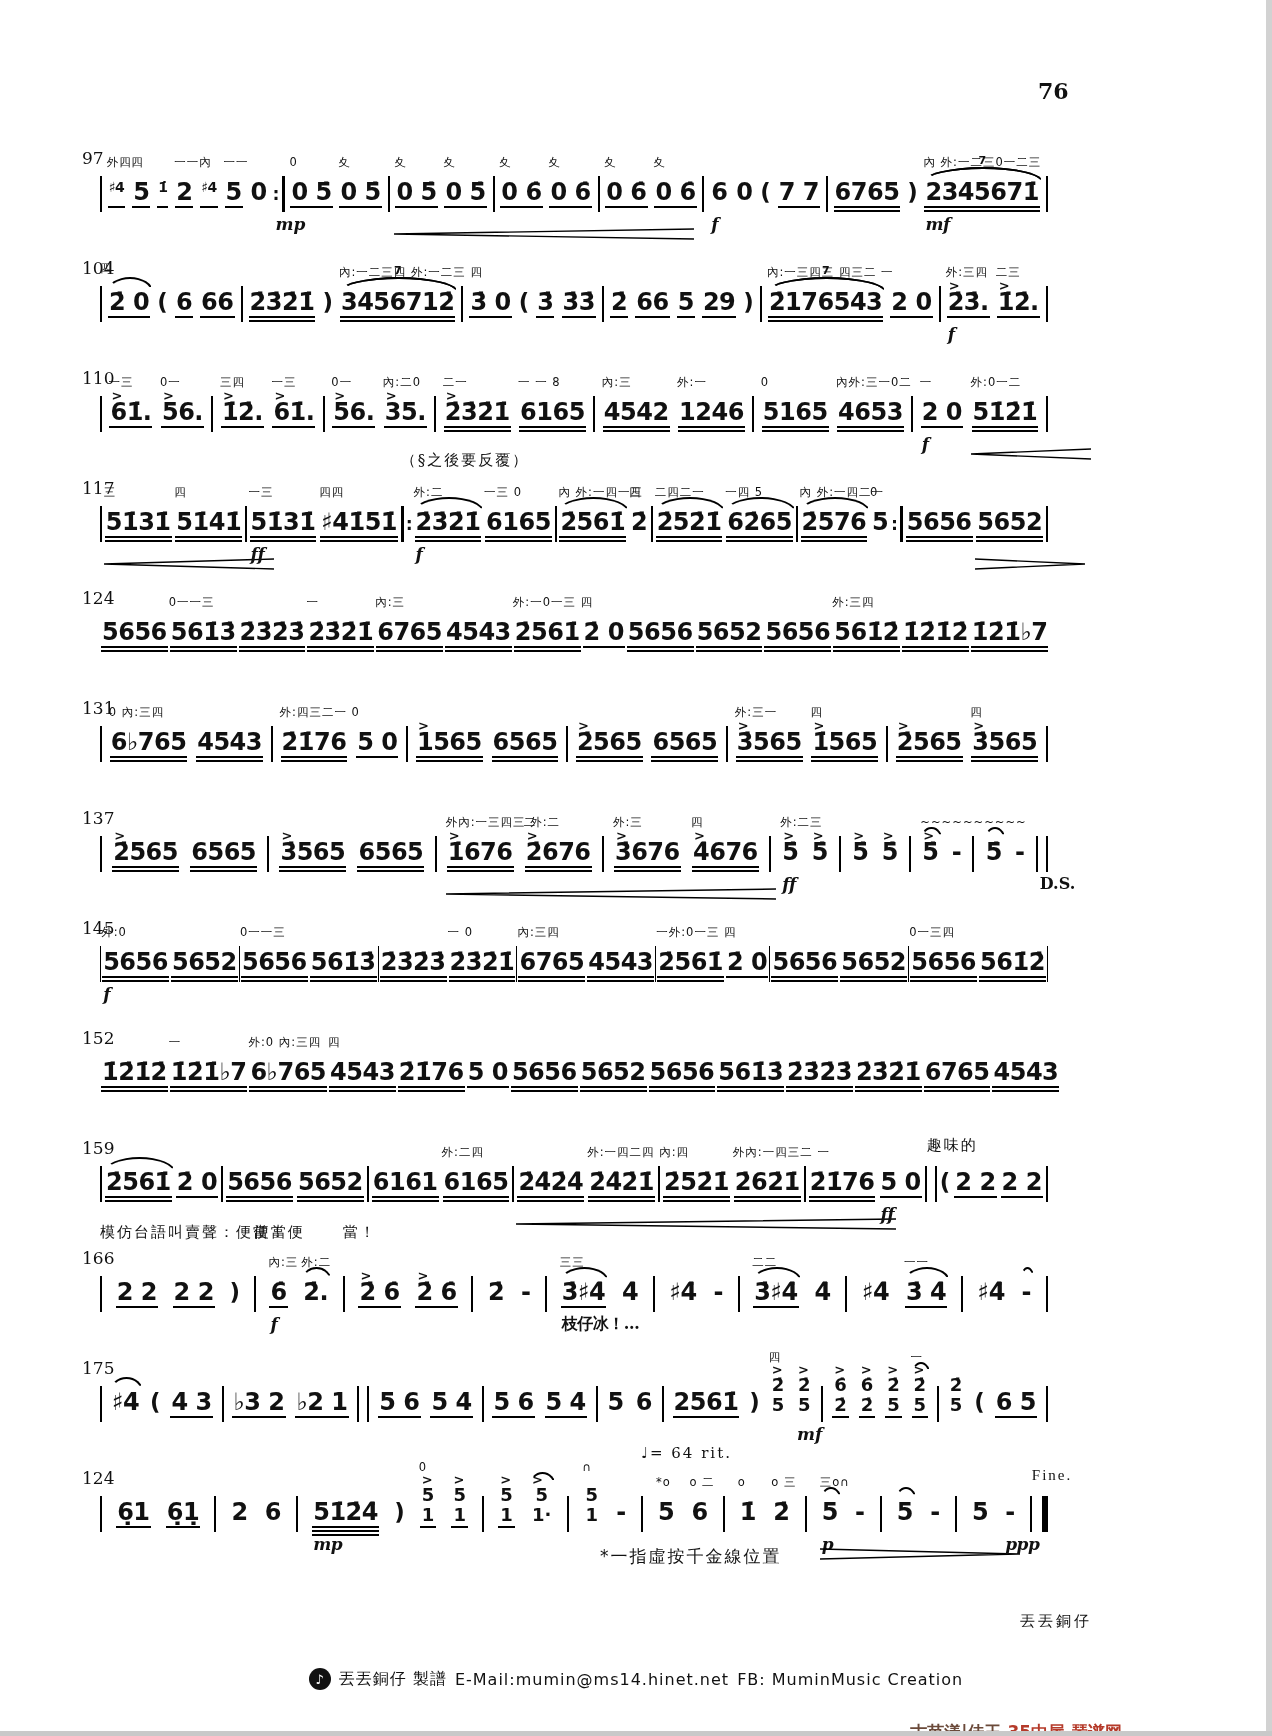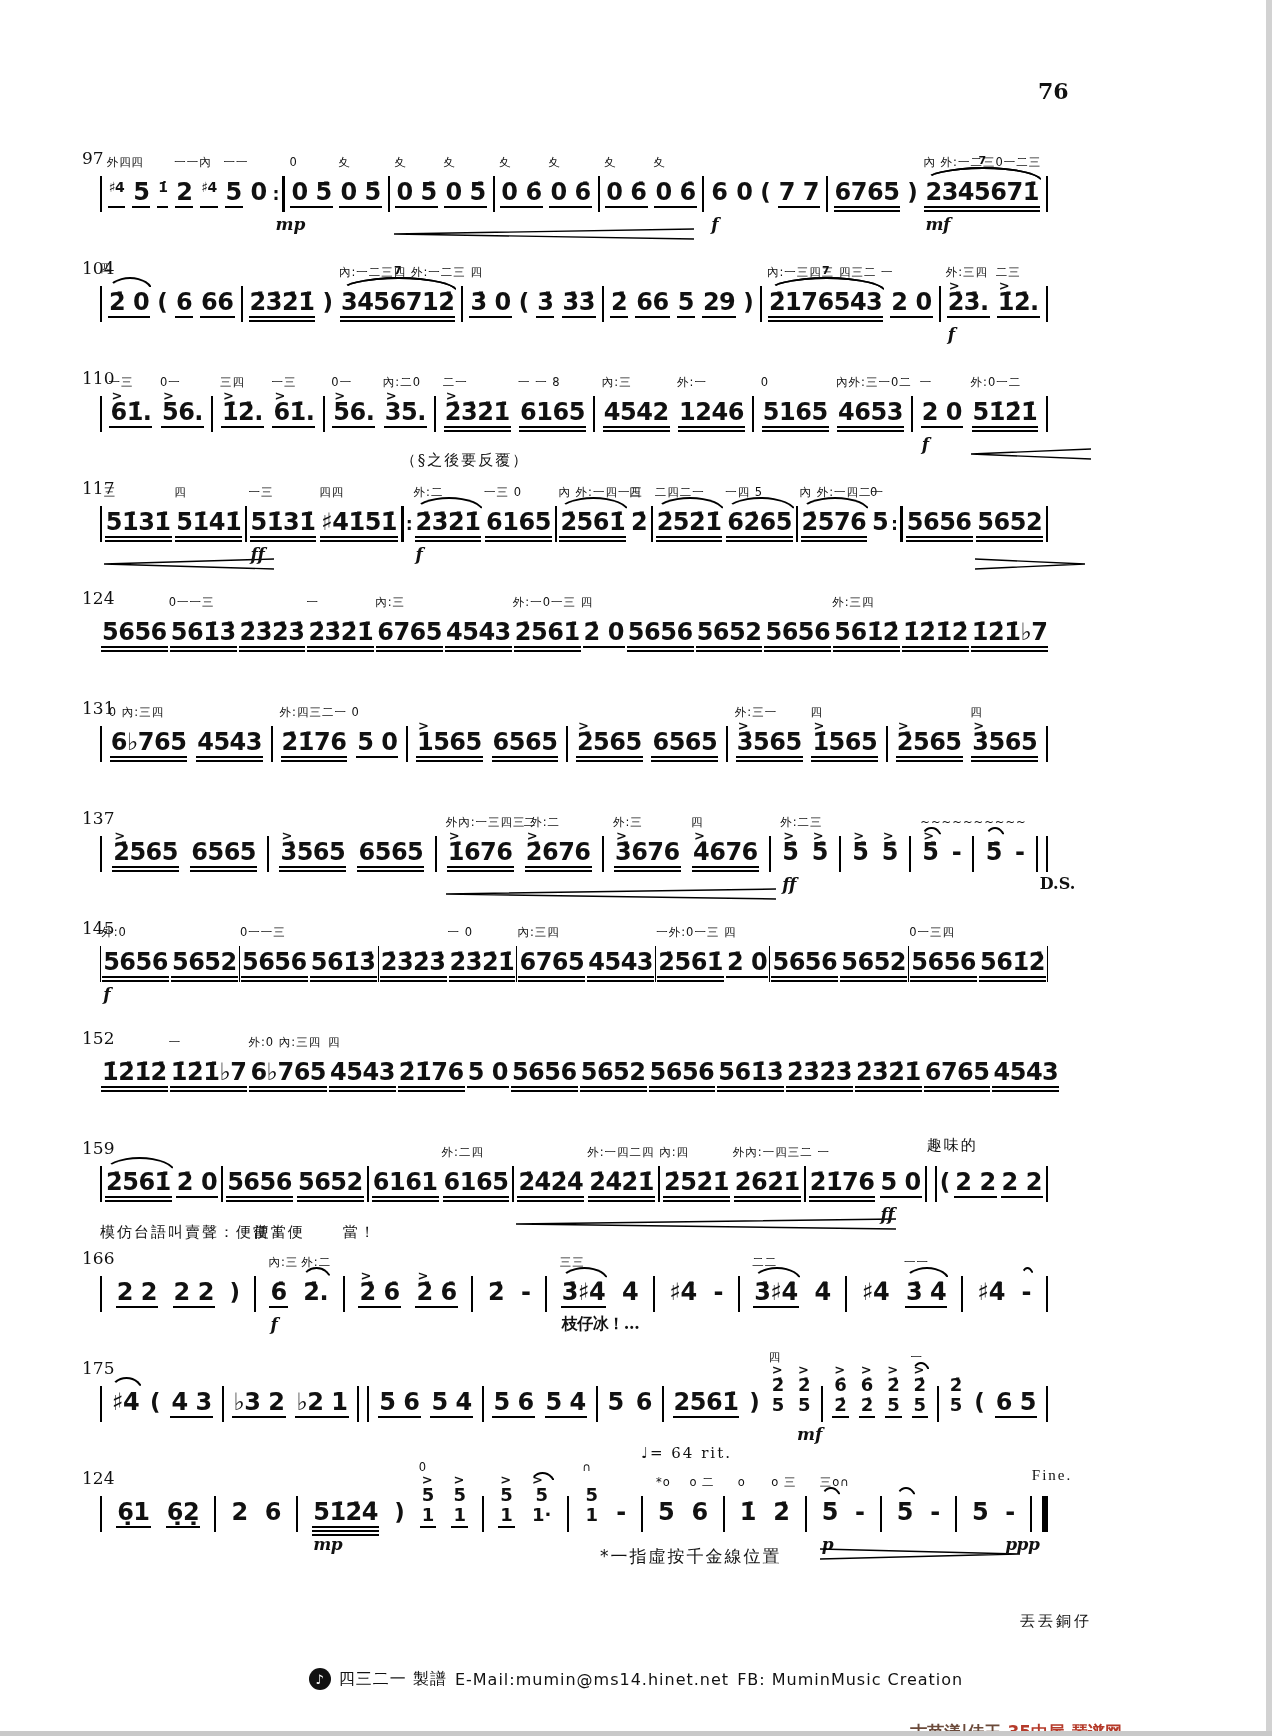--- a/index.html
+++ b/index.html
@@ -477,21 +477,21 @@
           <span class="tx" style="position: relative;">(</span>
           <span class="n u1" style="position: relative;">6 5</span>
           <span class="bar" style="position: relative;"></span>
         </div>
       </div>
       <div class="system">
         <span class="mnum">124</span>
         <div class="row">
           <span class="bar" style="position: relative;"></span>
           <span class="n u1" style="position: relative;">6̣1 </span>
-          <span class="n u1" style="position: relative;">6̣2̣</span>
+          <span class="n u1" style="position: relative;">6̣1̣</span>
           <span class="bar" style="position: relative;"></span>
           <span class="n" style="position: relative;">2</span>
           <span class="n" style="position: relative;">6</span>
           <span class="bar" style="position: relative;"></span>
           <span class="n u3" style="position: relative;">51̇2̇4̇<span class="d dyn">mp</span></span>
           <span class="tx" style="position: relative;">)</span>
           <span class="stack u1" style="position: relative;">
             <span>5</span>
             <span>1</span>
             <span class="acc">&gt;</span>
@@ -545,21 +545,21 @@
           </span>
         </div>
       </div>
     </div>
 
   <div class="footnote">*一指虛按千金線位置</div>
   <div class="smalltitle">丟丟銅仔</div>
 
   <div class="credit">
     <span class="logo">♪</span>
-    <span>四三二一  製譜</span>
+    <span>丟丟銅仔  製譜</span>
     <span>E-Mail:mumin@ms14.hinet.net</span>
     <span>FB: MuminMusic Creation</span>
   </div>
 
   <div class="watermark">
     <span>古芭漾|佳玉</span>
     <span class="wm-red">35中屋 琴谱网</span>
   </div>
 
   <div class="edge-r"></div>

